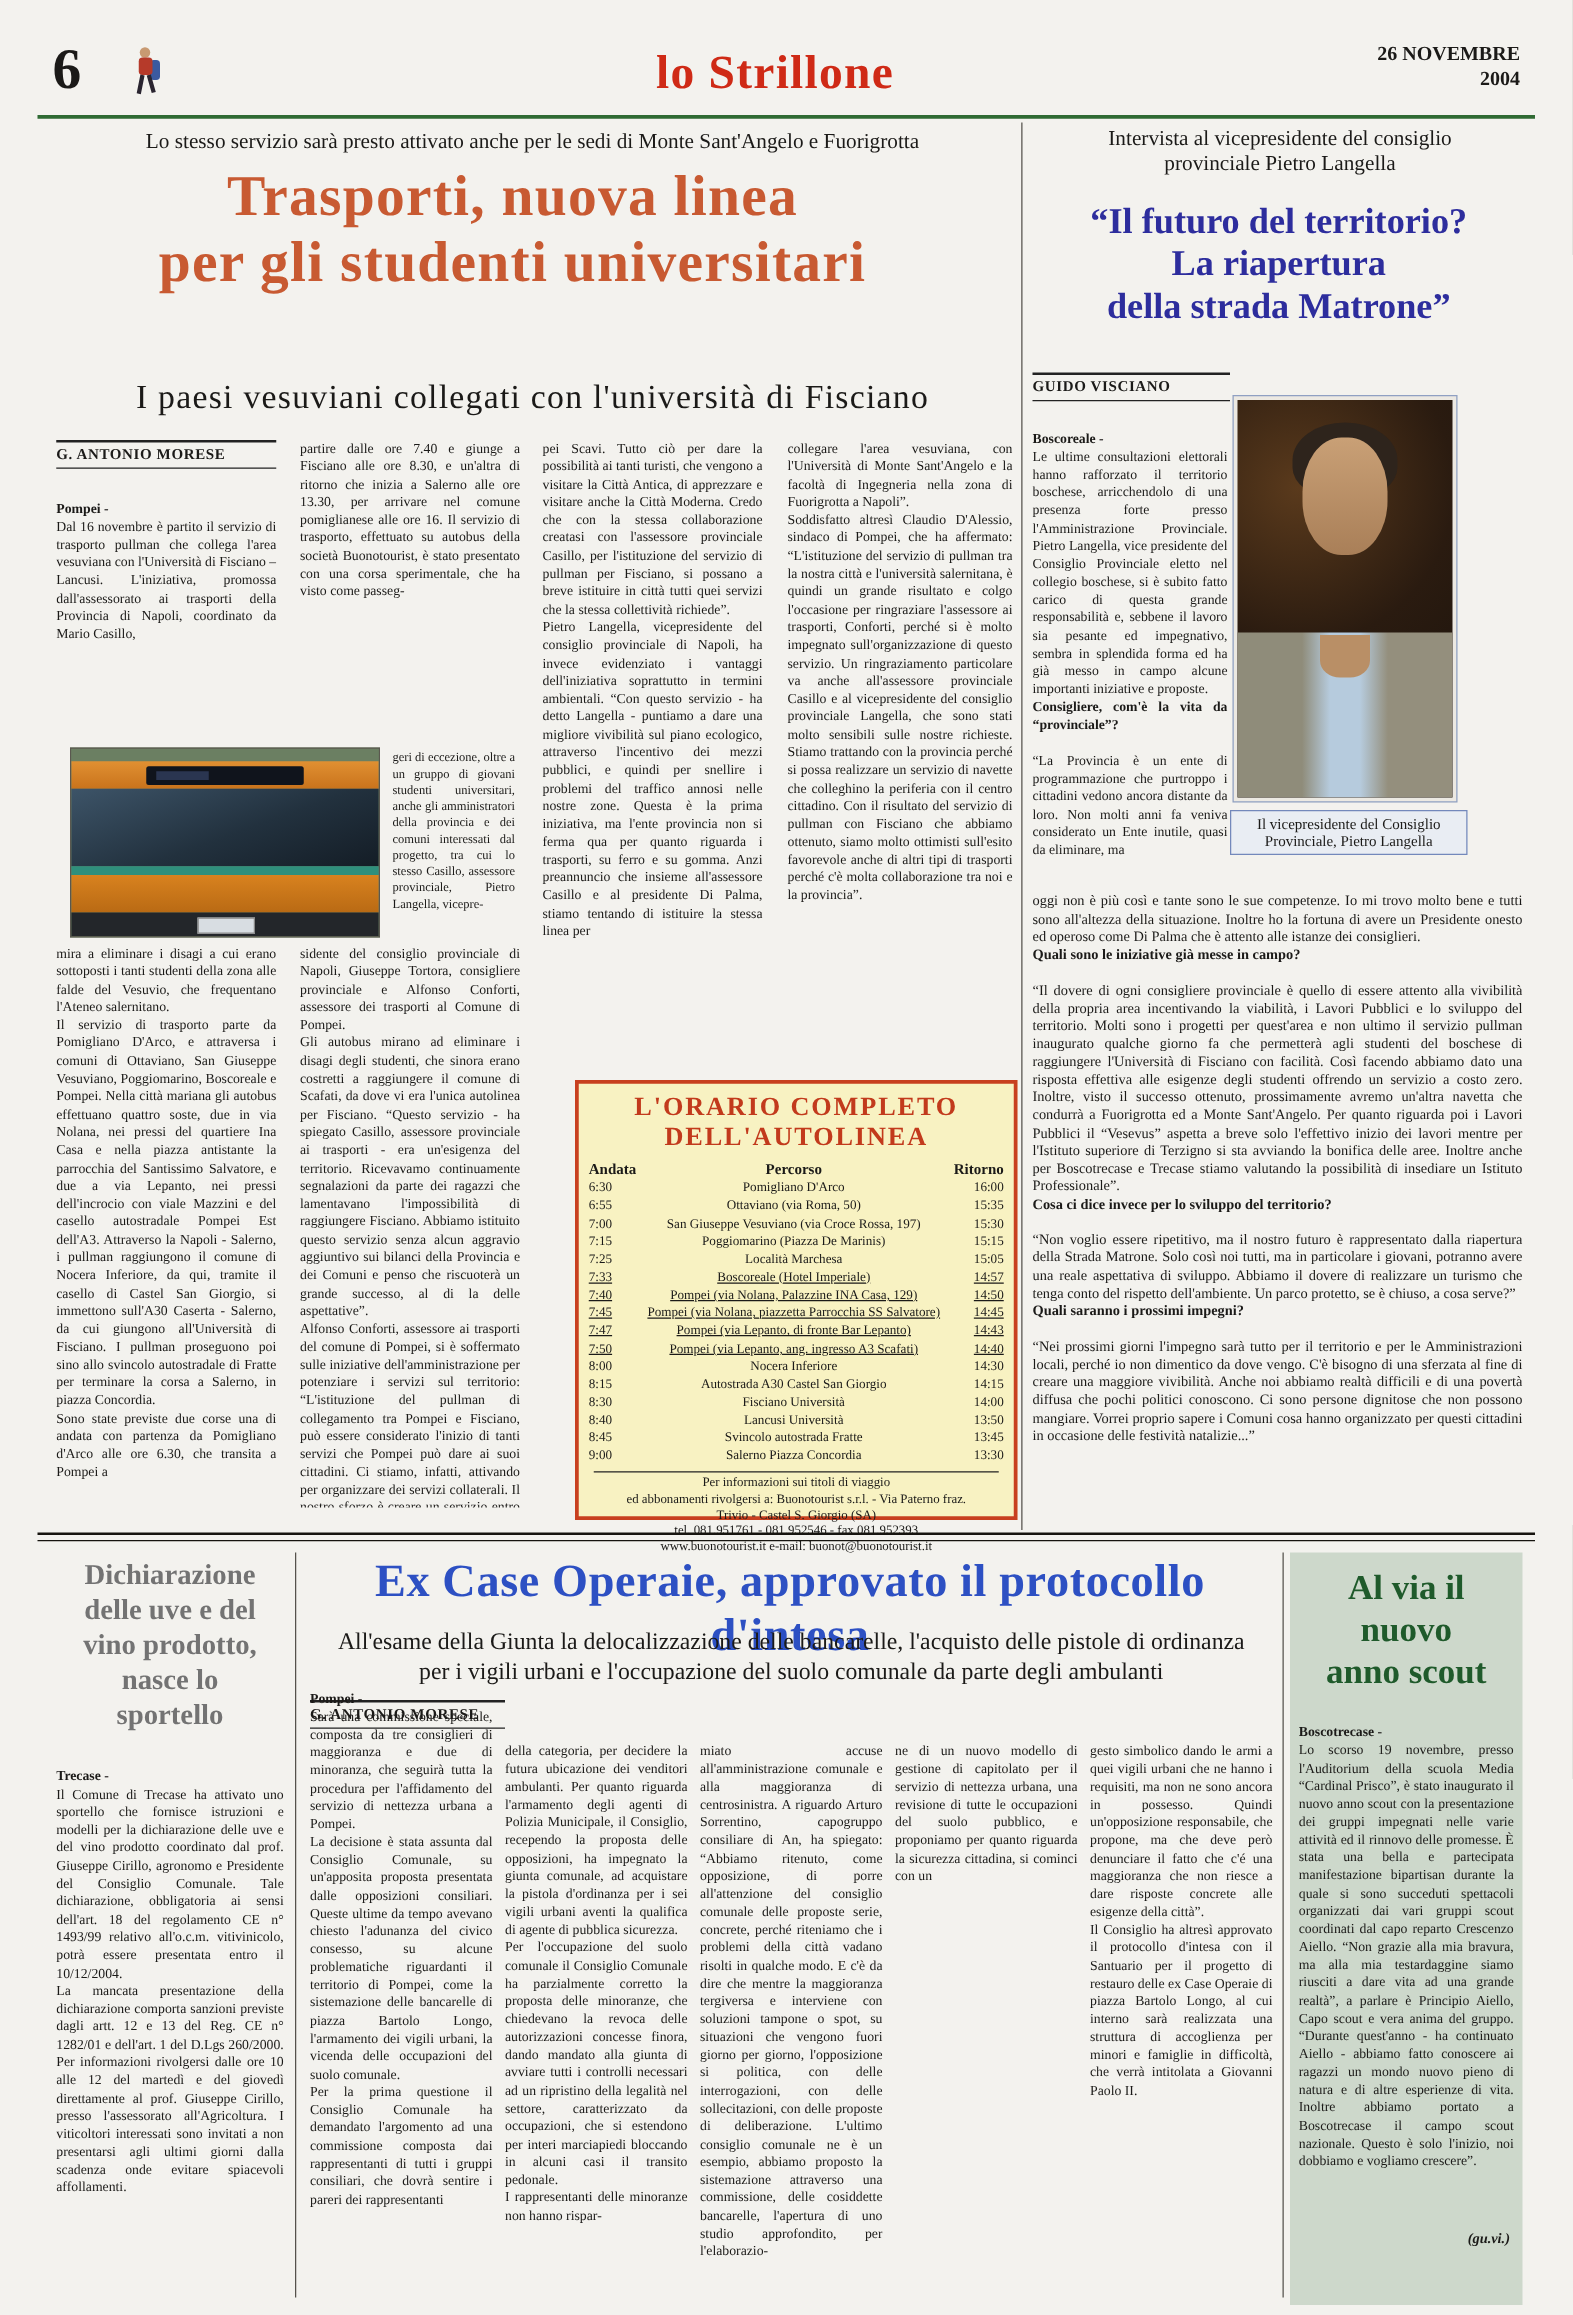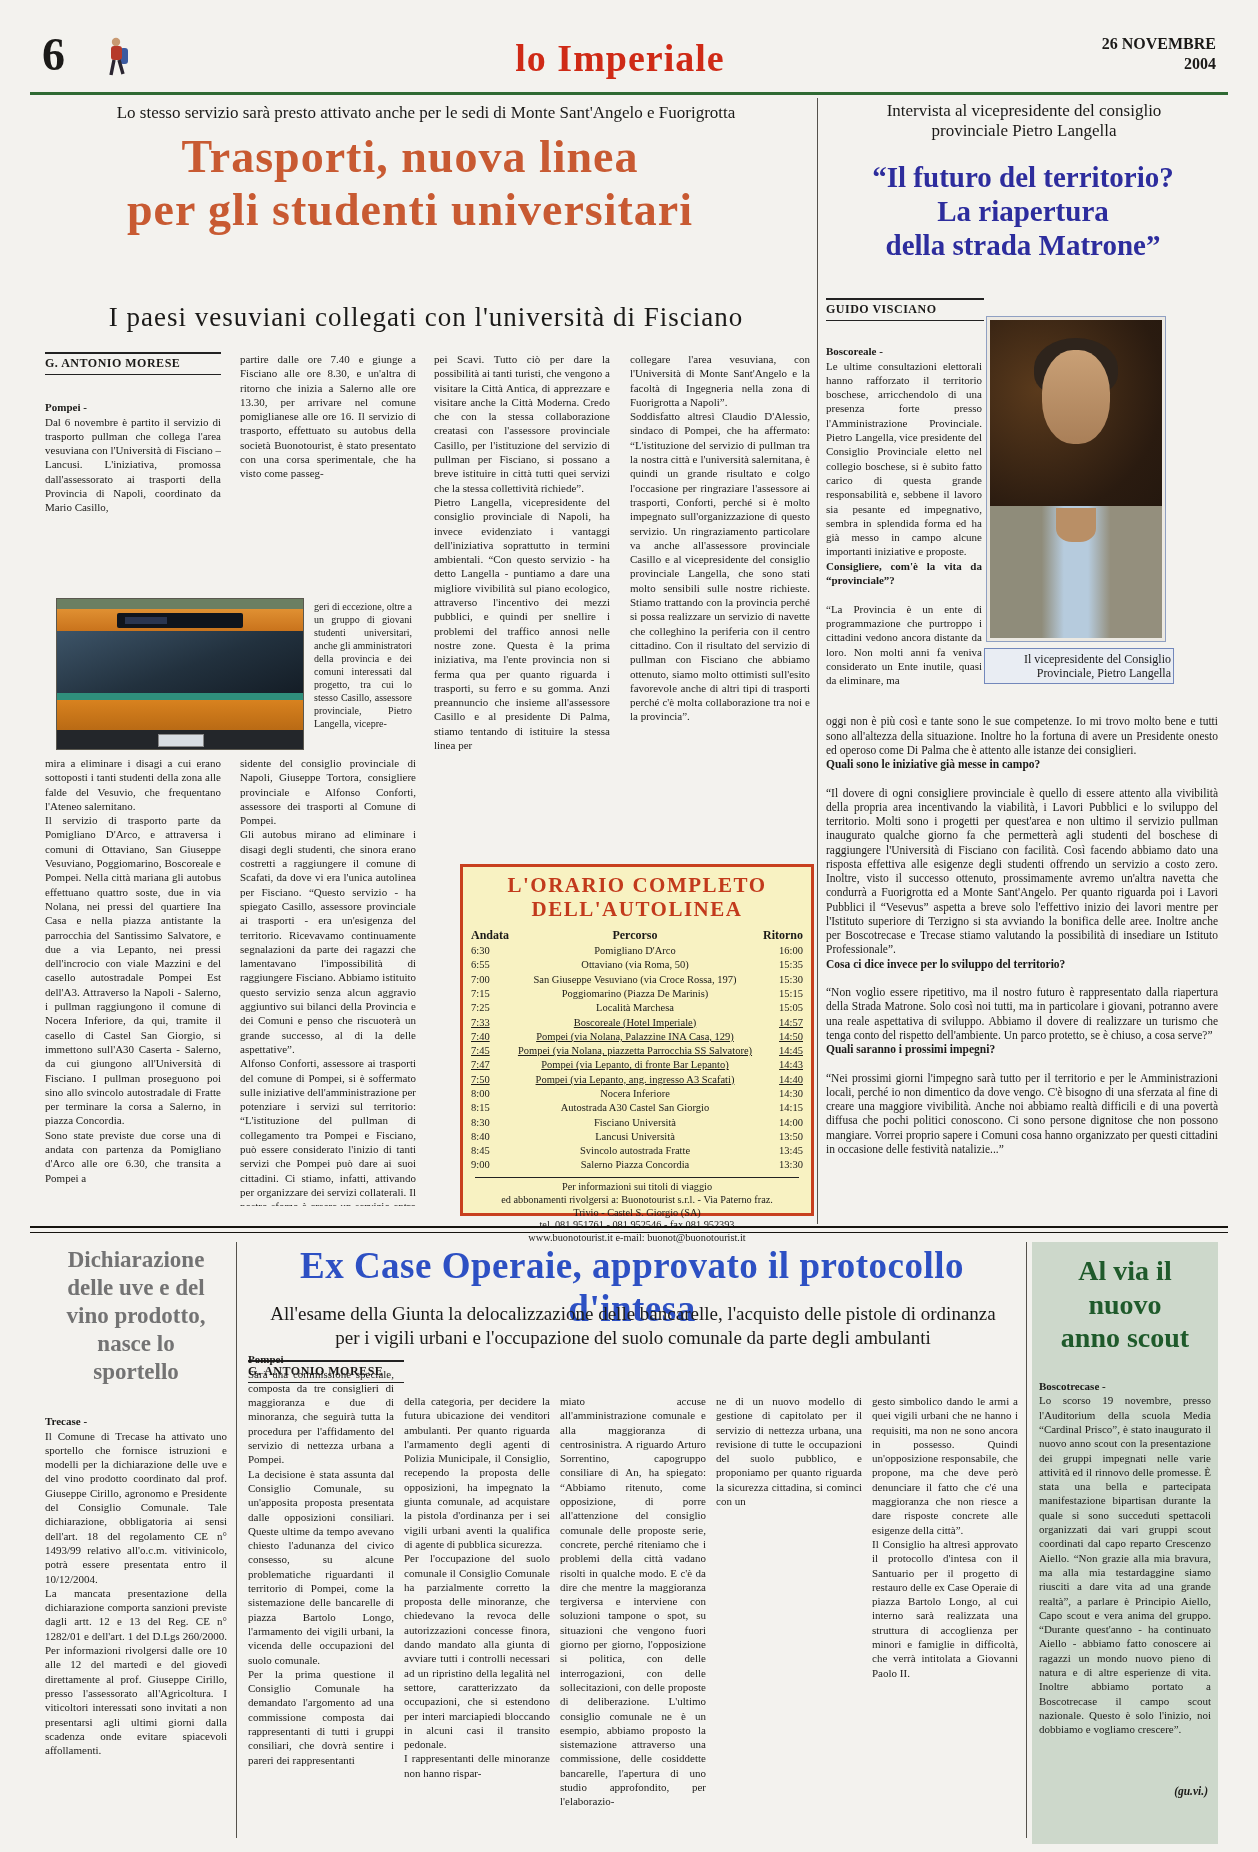--- a/index.html
+++ b/index.html
@@ -59,21 +59,21 @@
 
   <div class="abs" id="page-number" style="left:42px;top:28px;">6</div>
   <div class="abs" style="left:104px;top:36px;width:28px;height:44px;">
     <svg width="28" height="44" viewBox="0 0 28 44">
       <rect x="16" y="12" width="8" height="16" rx="3" fill="#3b5aa0"></rect>
       <circle cx="12" cy="6" r="4.2" fill="#c89a72"></circle>
       <rect x="7" y="10" width="11" height="14" rx="3" fill="#b63a2a"></rect>
       <path d="M10 24 L7 39 M15 24 L19 38" stroke="#2a2530" stroke-width="3.4" fill="none"></path>
     </svg>
   </div>
-  <div class="abs center" id="masthead" style="left:420px;top:36px;width:400px;">lo Imperiale</div>
+  <div class="abs center" id="masthead" style="left:420px;top:36px;width:400px;">lo Strillone</div>
   <div class="abs" id="edition-date" style="left:1040px;top:34px;width:176px;text-align:right;">
     <div>26 NOVEMBRE</div>
     <div>2004</div>
   </div>
   <div class="abs hrule-green" style="left:30px;top:92px;width:1198px;"></div>
 
   <div class="abs vrule" style="left:817px;top:98px;height:1126px;"></div>
 
   <div class="abs center kicker" style="left:45px;top:103px;width:762px;">Lo stesso servizio sarà presto attivato anche per le sedi di Monte Sant'Angelo e Fuorigrotta</div>
   <div class="abs center kicker prelines" style="left:826px;top:101px;width:396px;">Intervista al vicepresidente del consiglio
@@ -83,21 +83,21 @@
 per gli studenti universitari</div>
   <div class="abs center prelines" id="interview-headline" style="left:822px;top:160px;width:402px;color:#2d2d9d;">“Il futuro del territorio?
 La riapertura
 della strada Matrone”</div>
   <div class="abs center" id="main-subhead" style="left:48px;top:302px;width:756px;font-family:Liberation Serif, serif;">I paesi vesuviani collegati con l'università di  Fisciano</div>
 
   <div class="abs byline" style="left:45px;top:352px;width:176px;">G. ANTONIO MORESE</div>
 
   <div class="abs coltxt" style="left:45px;top:386px;width:176px;height:210px;">
     <span class="dl">Pompei -</span>
-    <span>Dal 6 novembre è partito il servizio di trasporto pullman che collega l'area vesuviana con l'Università di Fisciano – Lancusi. L'iniziativa, promossa dall'assessorato ai trasporti della Provincia di Napoli, coordinato da Mario Casillo,</span>
+    <span>Dal 16 novembre è partito il servizio di trasporto pullman che collega l'area vesuviana con l'Università di Fisciano – Lancusi. L'iniziativa, promossa dall'assessorato ai trasporti della Provincia di Napoli, coordinato da Mario Casillo,</span>
   </div>
 
   <div class="abs" id="bus-photo" style="left:56px;top:598px;width:246px;height:150px;">
     <div style="top:0;height:12px;background:#6b7f62;"></div>
     <div style="top:10px;height:22px;background:linear-gradient(#e09032,#c9731c);"></div>
     <div style="top:14px;left:60px;right:60px;height:15px;background:#10141c;border-radius:2px;">
       <div style="position:absolute;left:8px;top:4px;width:42px;height:7px;background:#2a3550;"></div>
     </div>
     <div style="top:32px;height:62px;background:linear-gradient(160deg,#3d5468 0%,#22313e 55%,#141d26 100%);"></div>
     <div style="top:94px;height:7px;background:#2f8f7c;"></div>
@@ -219,21 +219,21 @@
   <div class="abs byline" style="left:826px;top:298px;width:158px;">GUIDO VISCIANO</div>
 
   <div class="abs" id="portrait" style="left:986px;top:316px;width:180px;height:326px;">
     <div id="portrait-inner">
       <div style="position:absolute;left:44px;top:18px;width:84px;height:60px;background:#2e241c;border-radius:50% 50% 40% 40%;"></div>
       <div style="position:absolute;left:52px;top:30px;width:68px;height:94px;background:linear-gradient(#c9a076,#a97f58);border-radius:46%;"></div>
       <div style="position:absolute;left:0;bottom:0;width:100%;height:132px;background:linear-gradient(90deg,#8f8c7a 0%,#8f8c7a 30%,#b6cbdd 43%,#b6cbdd 57%,#948f7d 70%,#948f7d 100%);"></div>
       <div style="position:absolute;left:66px;bottom:96px;width:40px;height:34px;background:#b98f66;border-radius:0 0 40% 40%;"></div>
     </div>
   </div>
-  <div class="abs center" id="caption-box" style="left:984px;top:648px;width:184px;text-align:right;">Il vicepresidente del Consiglio Provinciale, Pietro Langella</div>
+  <div class="abs center" id="caption-box" style="left:984px;top:648px;width:184px;">Il vicepresidente del Consiglio Provinciale, Pietro Langella</div>
 
   <div class="abs coltxt" style="left:826px;top:330px;width:156px;height:364px;font-size:11px;">
     <span class="dl">Boscoreale -</span>
     <span>Le ultime consultazioni elettorali hanno rafforzato il territorio boschese, arricchendolo di una presenza forte presso l'Amministrazione Provinciale. Pietro Langella, vice presidente del Consiglio Provinciale eletto nel collegio boschese, si è subito fatto carico di questa grande responsabilità e, sebbene il lavoro sia pesante ed impegnativo, sembra in splendida forma ed ha già messo in campo alcune importanti iniziative e proposte.</span>
     <b class="qa-q">Consigliere, com'è la vita da “provinciale”?</b>
     <span>“La Provincia è un ente di programmazione che purtroppo i cittadini vedono ancora distante da loro. Non molti anni fa veniva considerato un Ente inutile, quasi da eliminare, ma</span>
   </div>
 
   <div class="abs coltxt" style="left:826px;top:700px;width:392px;height:520px;font-size:11.5px;line-height:1.24;">
     <span>oggi non è più così e tante sono le sue competenze. Io mi trovo molto bene e tutti sono all'altezza della situazione. Inoltre ho la fortuna di avere un Presidente onesto ed operoso come Di Palma che è attento alle istanze dei consiglieri.</span>

